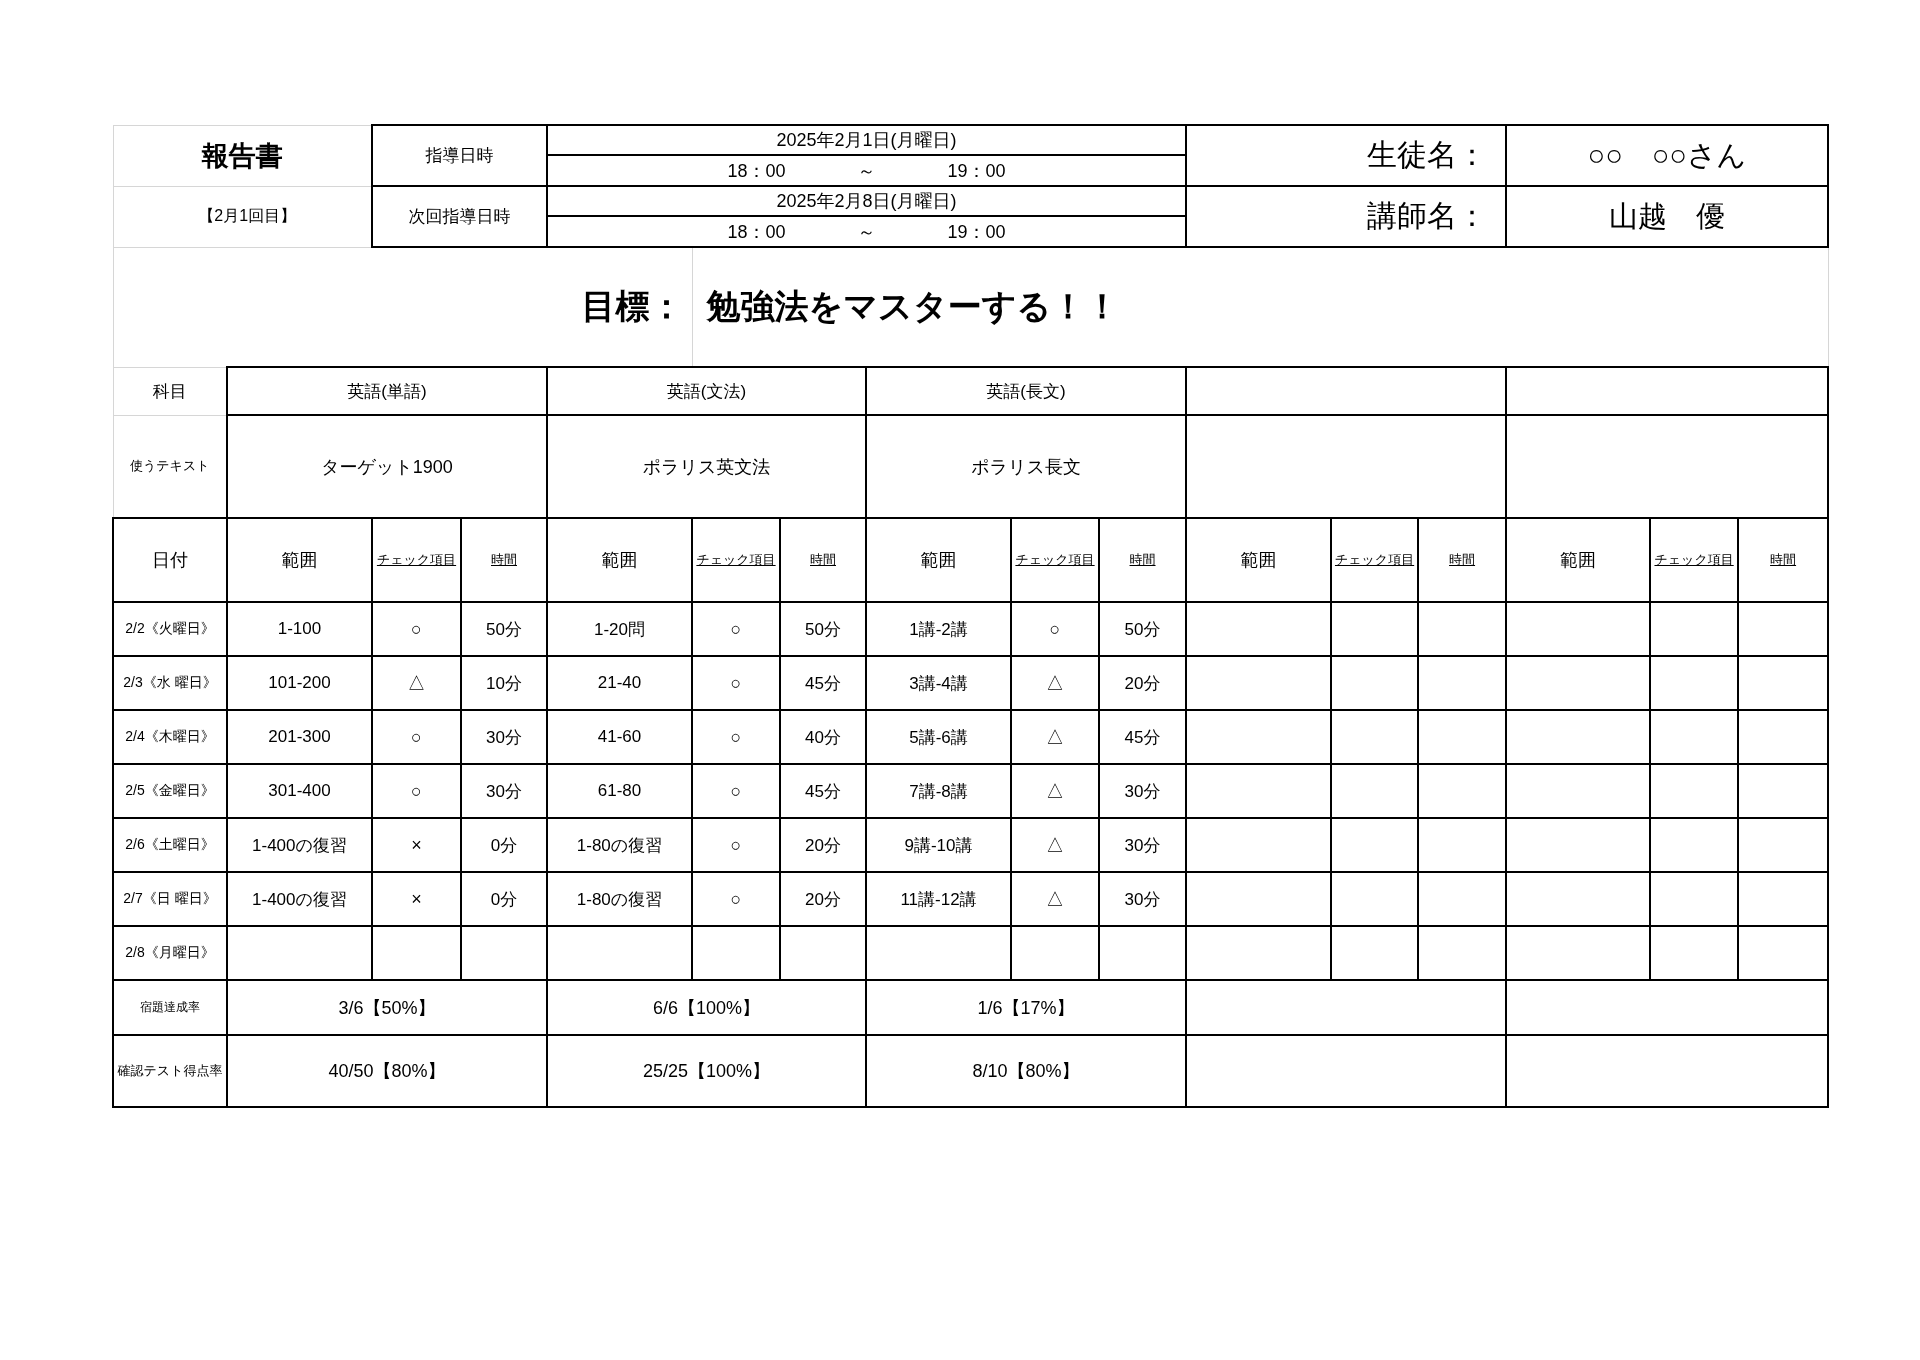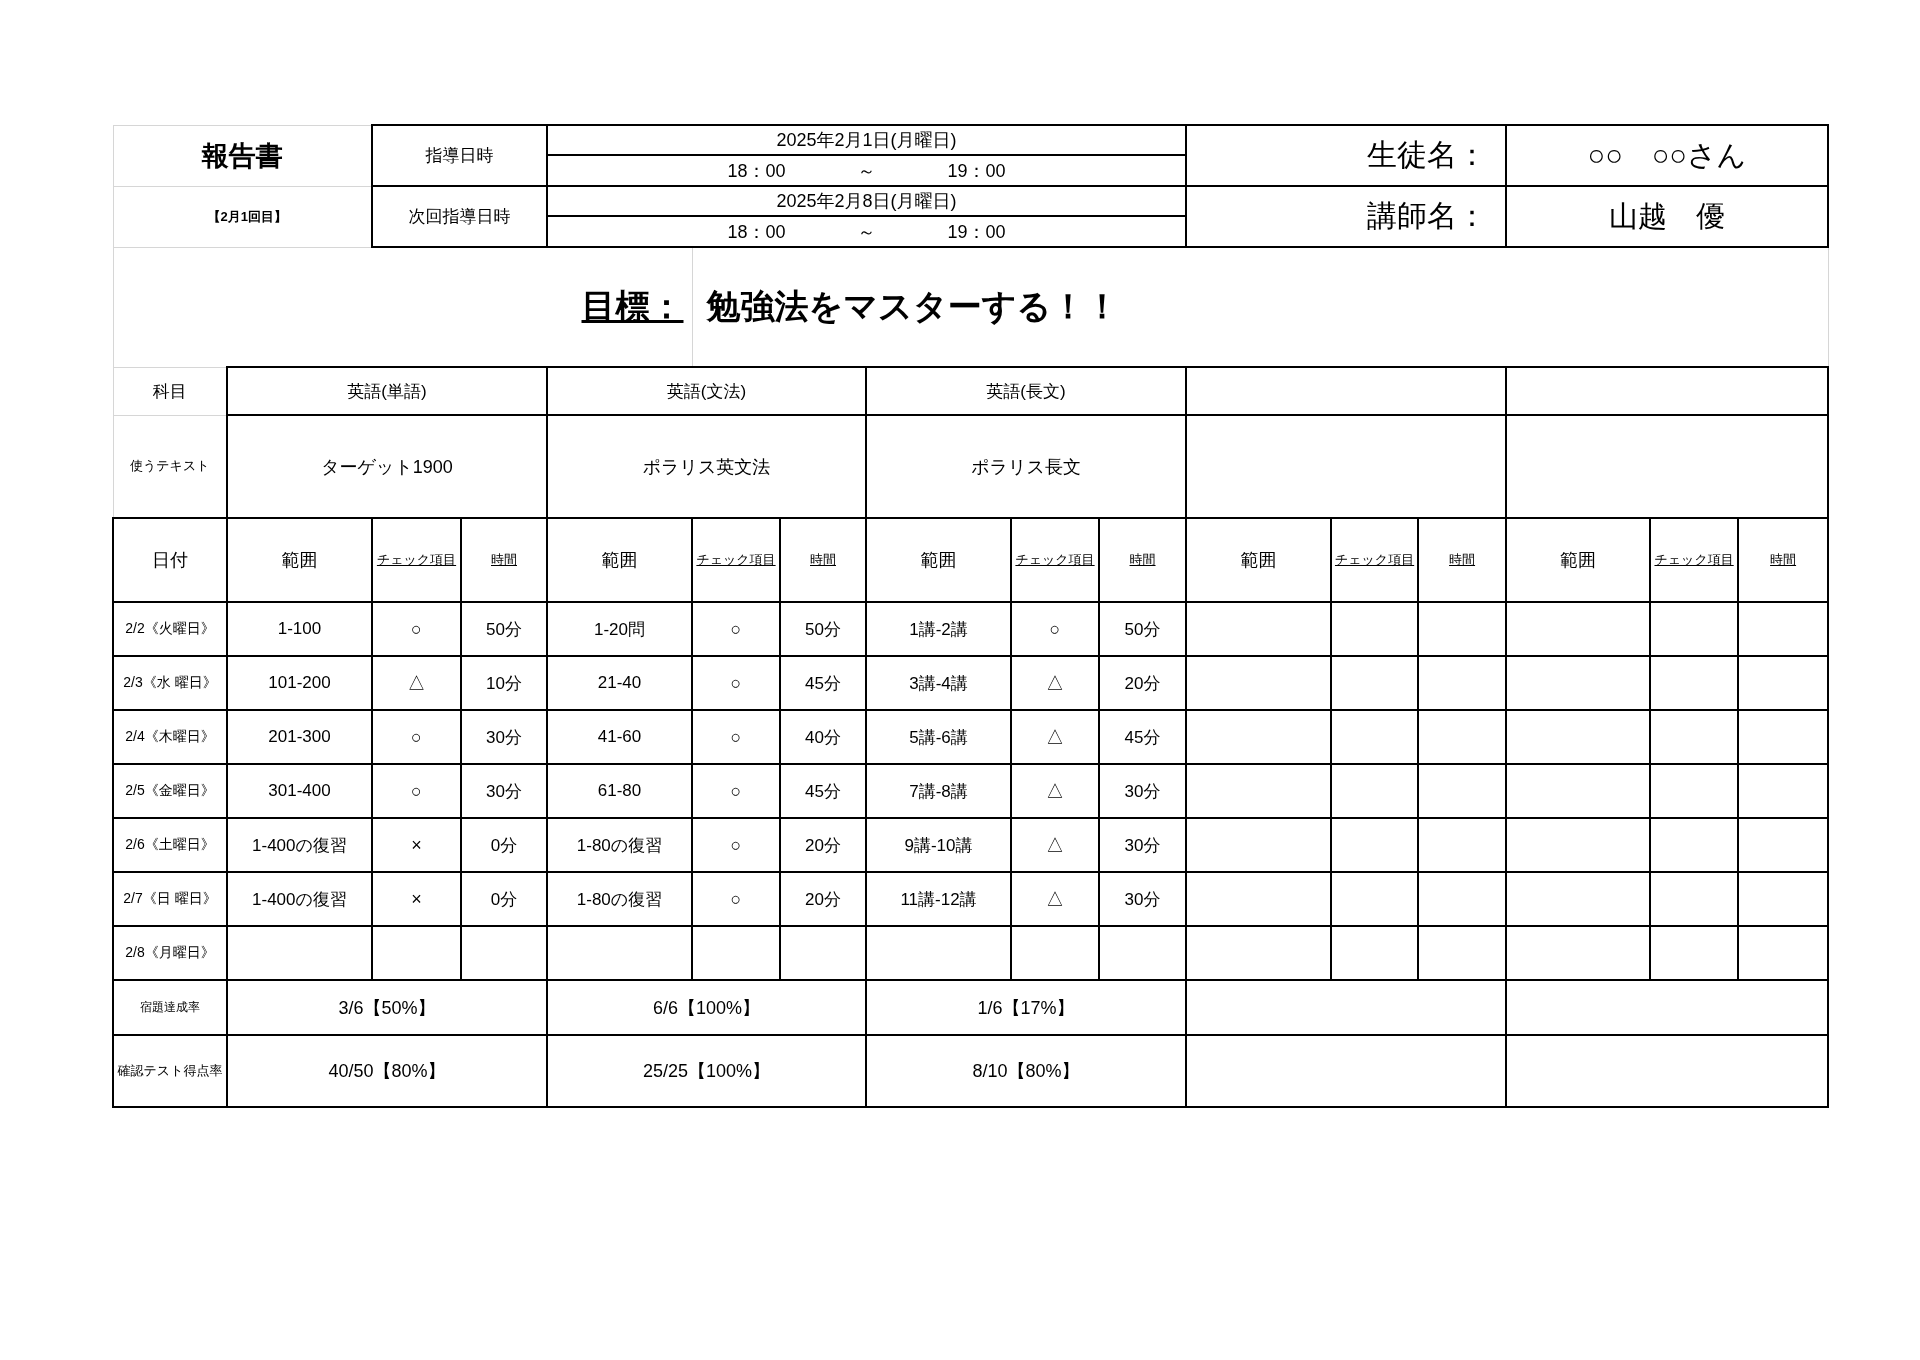--- a/index.html
+++ b/index.html
@@ -27,30 +27,30 @@
     padding:0 2px;
     overflow:hidden;
     white-space:nowrap;
     font-size:18px;
     background:#fff;
   }
   td.bk { border:2px solid #000; }
 
   
   .report-title   { font-size:27px; font-weight:bold; }
-  .session-label  { font-size:13px; font-weight:bold;padding-left:12px; }
+  .session-label  { font-size:16px; font-weight:normal;padding-left:12px; }
   .guide-label    { font-size:17px;margin-left:32px; }
   .date-cell      { font-size:18px; }
   .time-cell      { font-size:18px; }
   .time-flex { display:flex; justify-content:center; align-items:center; gap:72px; }
   .name-label     { font-size:30px; text-align:right; padding-right:18px;margin-left:28px; }
   .name-value     { font-size:29px; }
 
   
-  .goal-label { font-size:34px; font-weight:bold; text-align:right; padding-right:8px;text-decoration:underline; }
+  .goal-label { font-size:34px; font-weight:bold; text-align:right; padding-right:8px; }
   .goal-text  { font-size:34px; font-weight:bold; text-align:left; padding-left:14px; }
 
   
   .row-label      { font-size:17px; }
   .row-label-sm   { font-size:13px; }
   .subject-name   { font-size:17px; }
   .textbook-name  { font-size:18px; }
 
   
   .col-head     { font-size:18px; font-weight:normal; }

